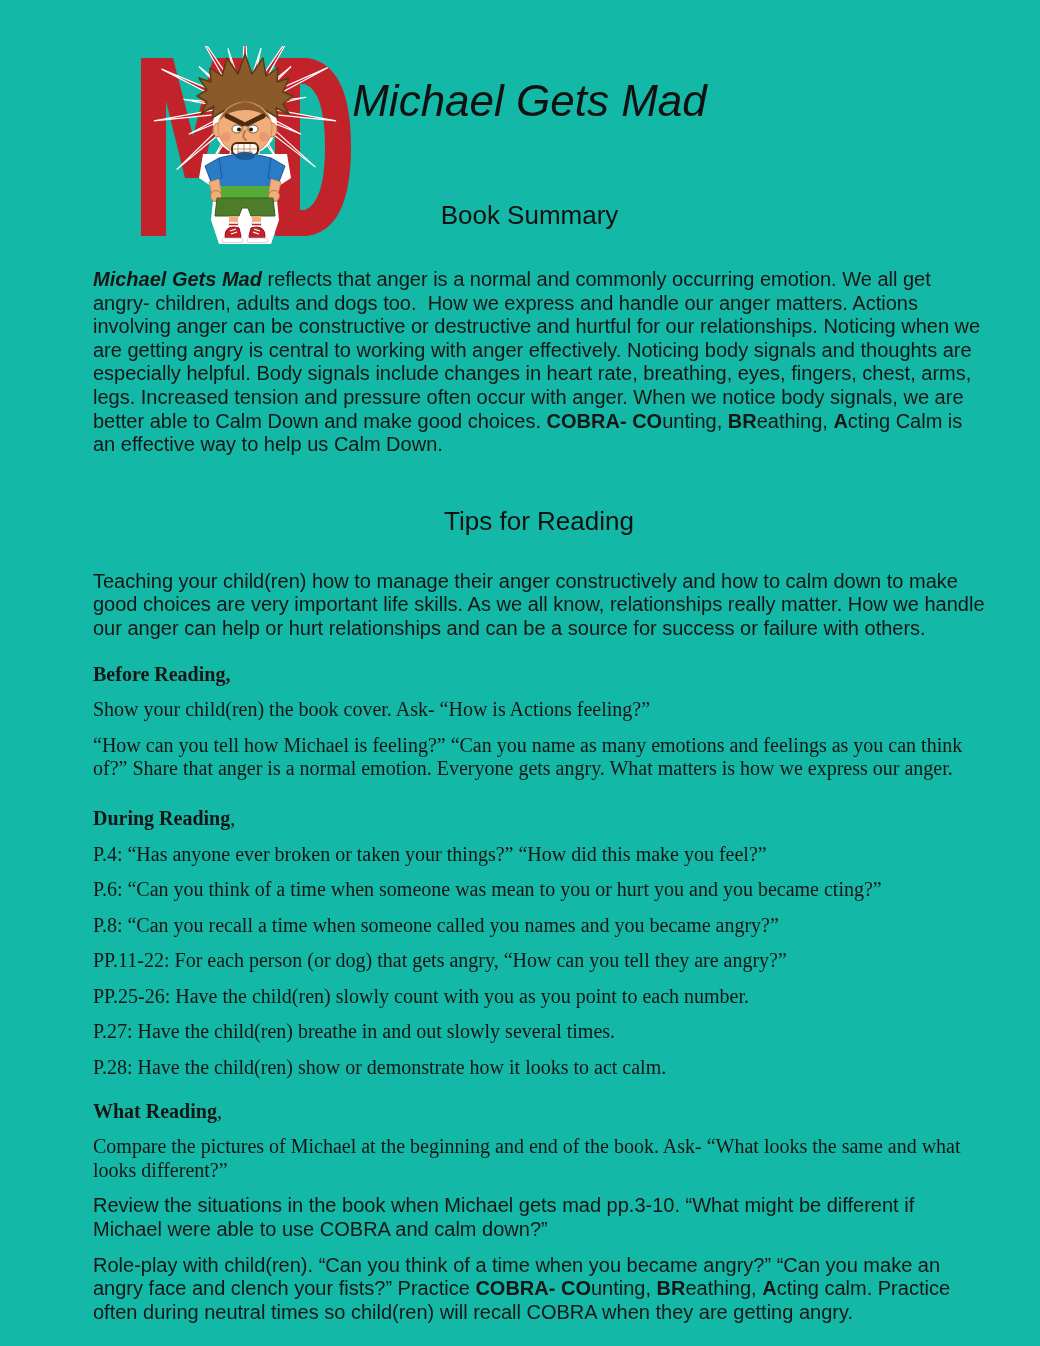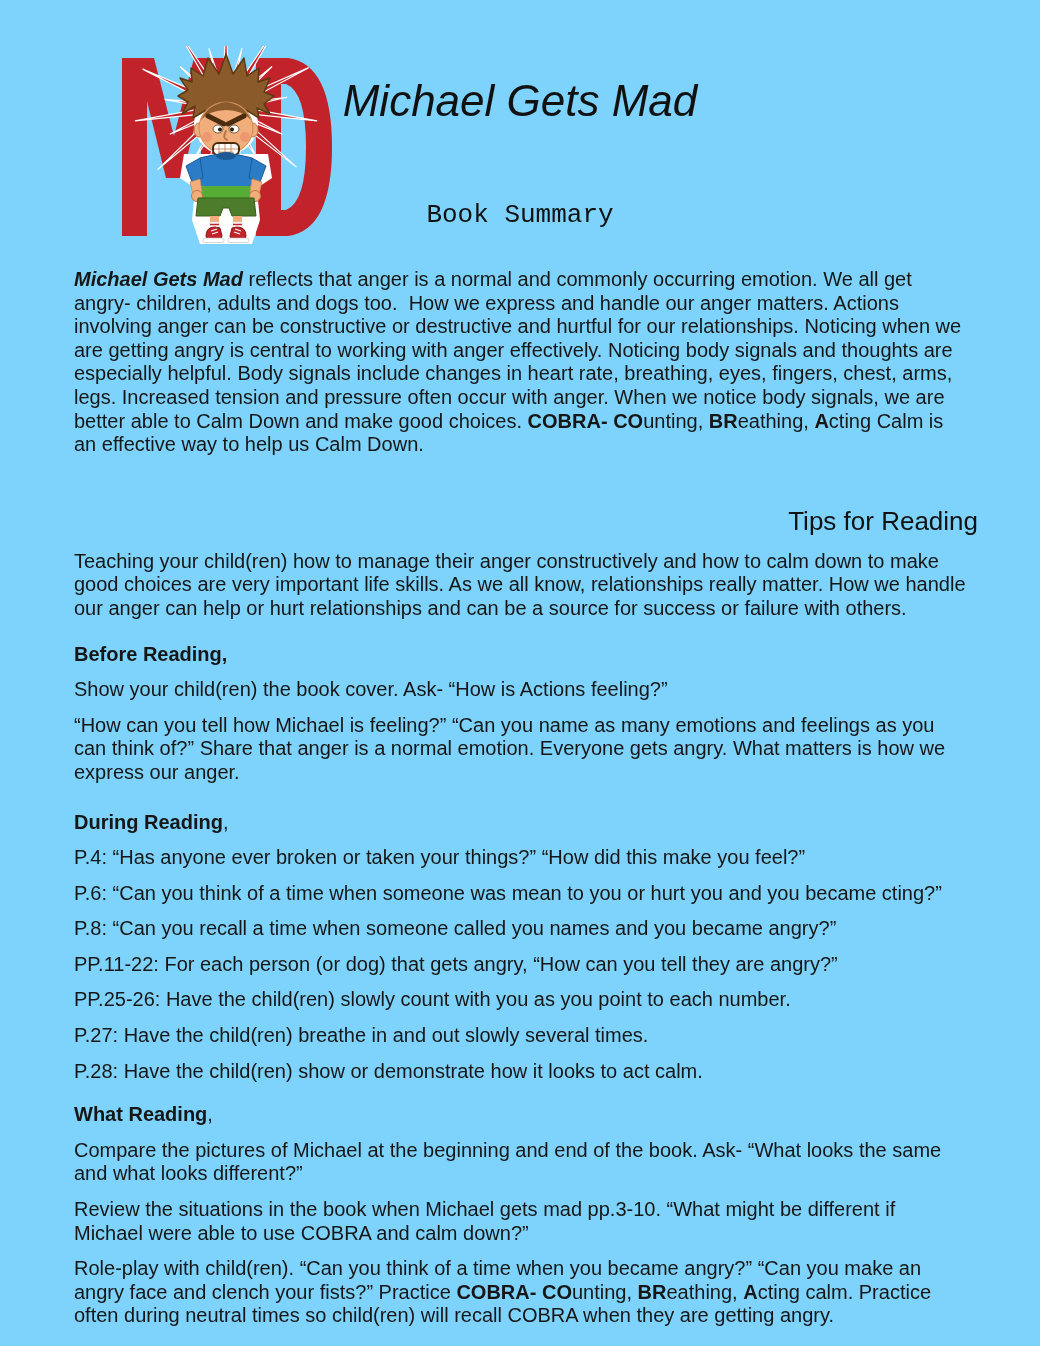--- a/index.html
+++ b/index.html
@@ -2,45 +2,45 @@
 <html><head>
 <meta charset="utf-8">
 <style>
   * { box-sizing: border-box; }
   html, body { margin: 0; padding: 0; background: #ffffff; }
   body {
     width: 1040px; height: 1346px;
     font-family: "Liberation Sans", "DejaVu Sans", sans-serif;
     color: #161616;
   }
-  .page { position: relative; width: 1040px; height: 1346px; overflow: hidden; background: #7dd3fc; }
+  .page { position: relative; width: 1040px; height: 1346px; overflow: hidden; background: #14b8a6; padding-left: 19px; }
 
   
   .header { position: relative; height: 256px; }
   .logo-wrap { position: absolute; left: 118px; top: 46px; width: 218px; height: 200px; }
   .doc-title {
     position: absolute; left: 0; right: 0; top: 76px;
     text-align: center; font-style: italic; font-size: 44px; line-height: 50px;
     color: #111;
   }
   .doc-subtitle {
     position: absolute; left: 0; right: 0; top: 200px;
-    text-align: center; font-size: 26px; line-height: 30px; color: #111; font-family: Liberation Mono, monospace;
+    text-align: center; font-size: 26px; line-height: 30px; color: #111;
   }
 
   
   .content { margin-left: 62px; width: 916px; font-size: 20px; line-height: 23.6px; }
   .content p { margin: 12px; white-space: pre-wrap; }
   .b { font-weight: bold; }
   .i { font-style: italic; }
   .h-center {
-    text-align: right; font-size: 26px; line-height: 30px;
-    margin-top: 49px; margin-bottom: 14px; color: #111;
-  }
-  .sec { margin-top: 0; }
+    text-align: center; font-size: 26px; line-height: 30px;
+    margin-top: 49px; margin-bottom: 34px; color: #111;
+  }
+  .sec { margin-top: 0; font-family: Liberation Serif, serif; }
   .sec-before { margin-top: 22px; }
   .sec-during { margin-top: 26px; }
   .sec-after  { margin-top: 20px; }
   .para-review   { margin-top: 23px; }
   .para-roleplay { margin-top: 26px; }
 
   
   .footer {
     display: flex; align-items: baseline;
     margin-top: 38px; padding-left: 58px;

